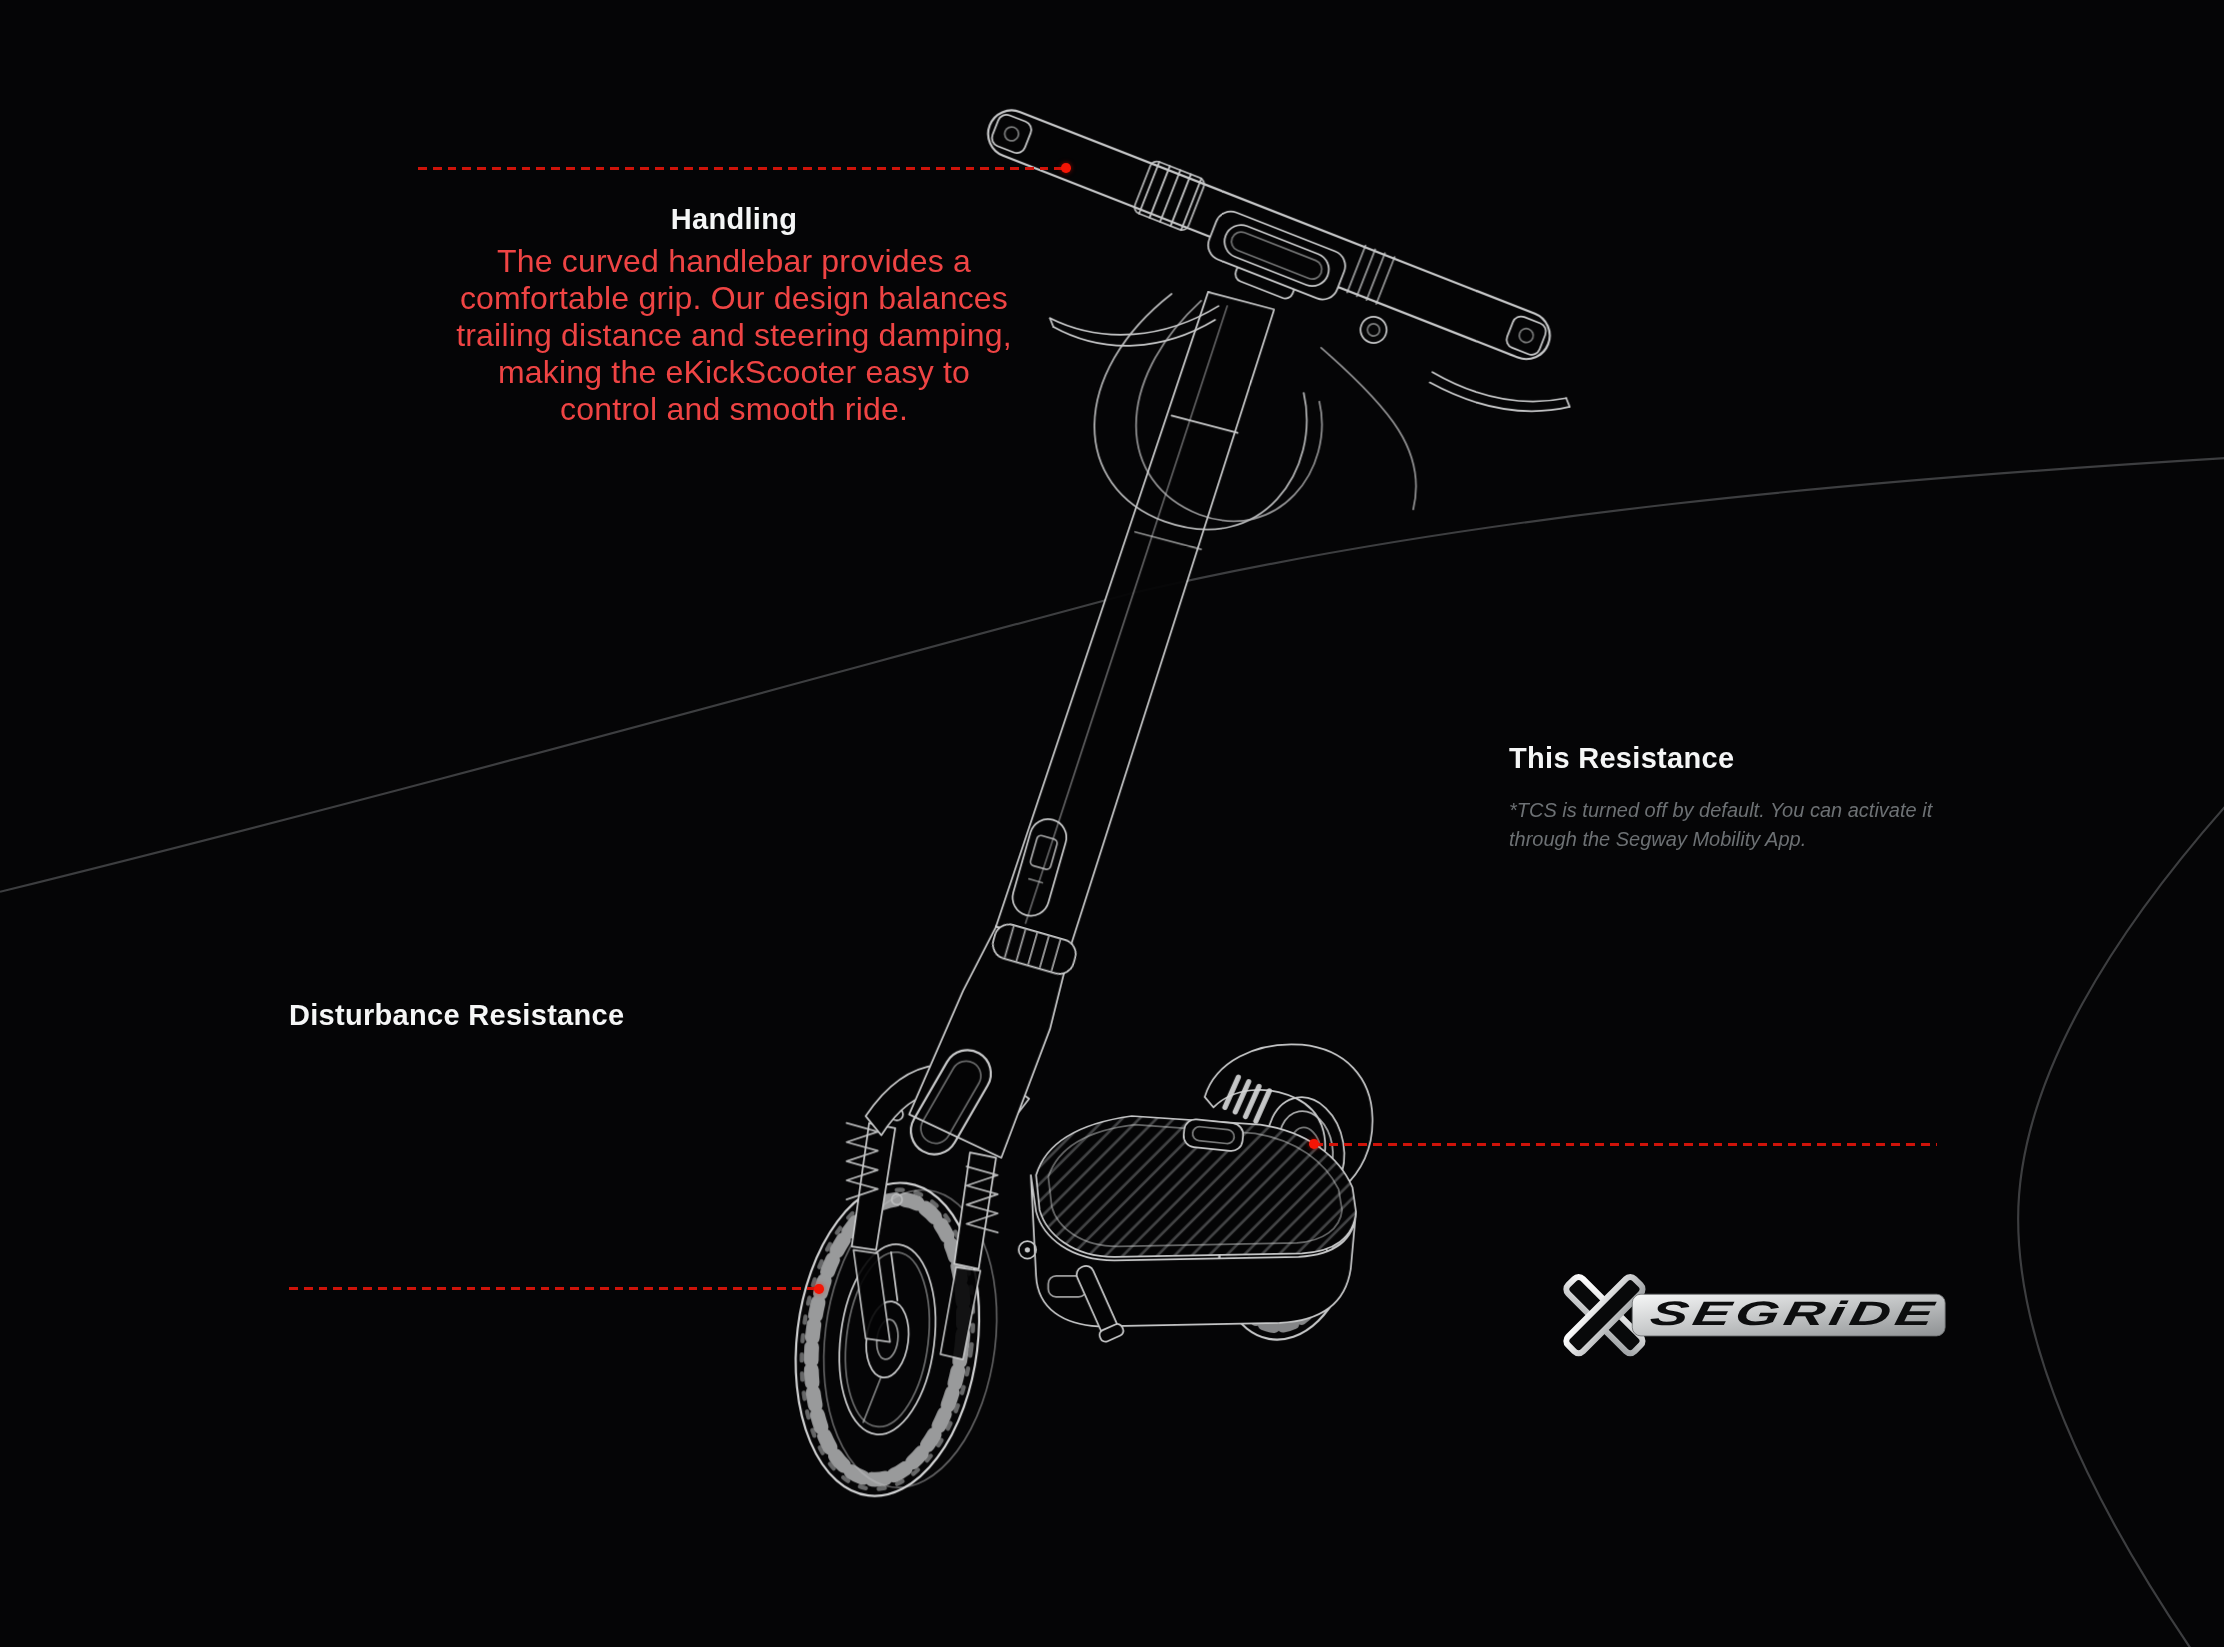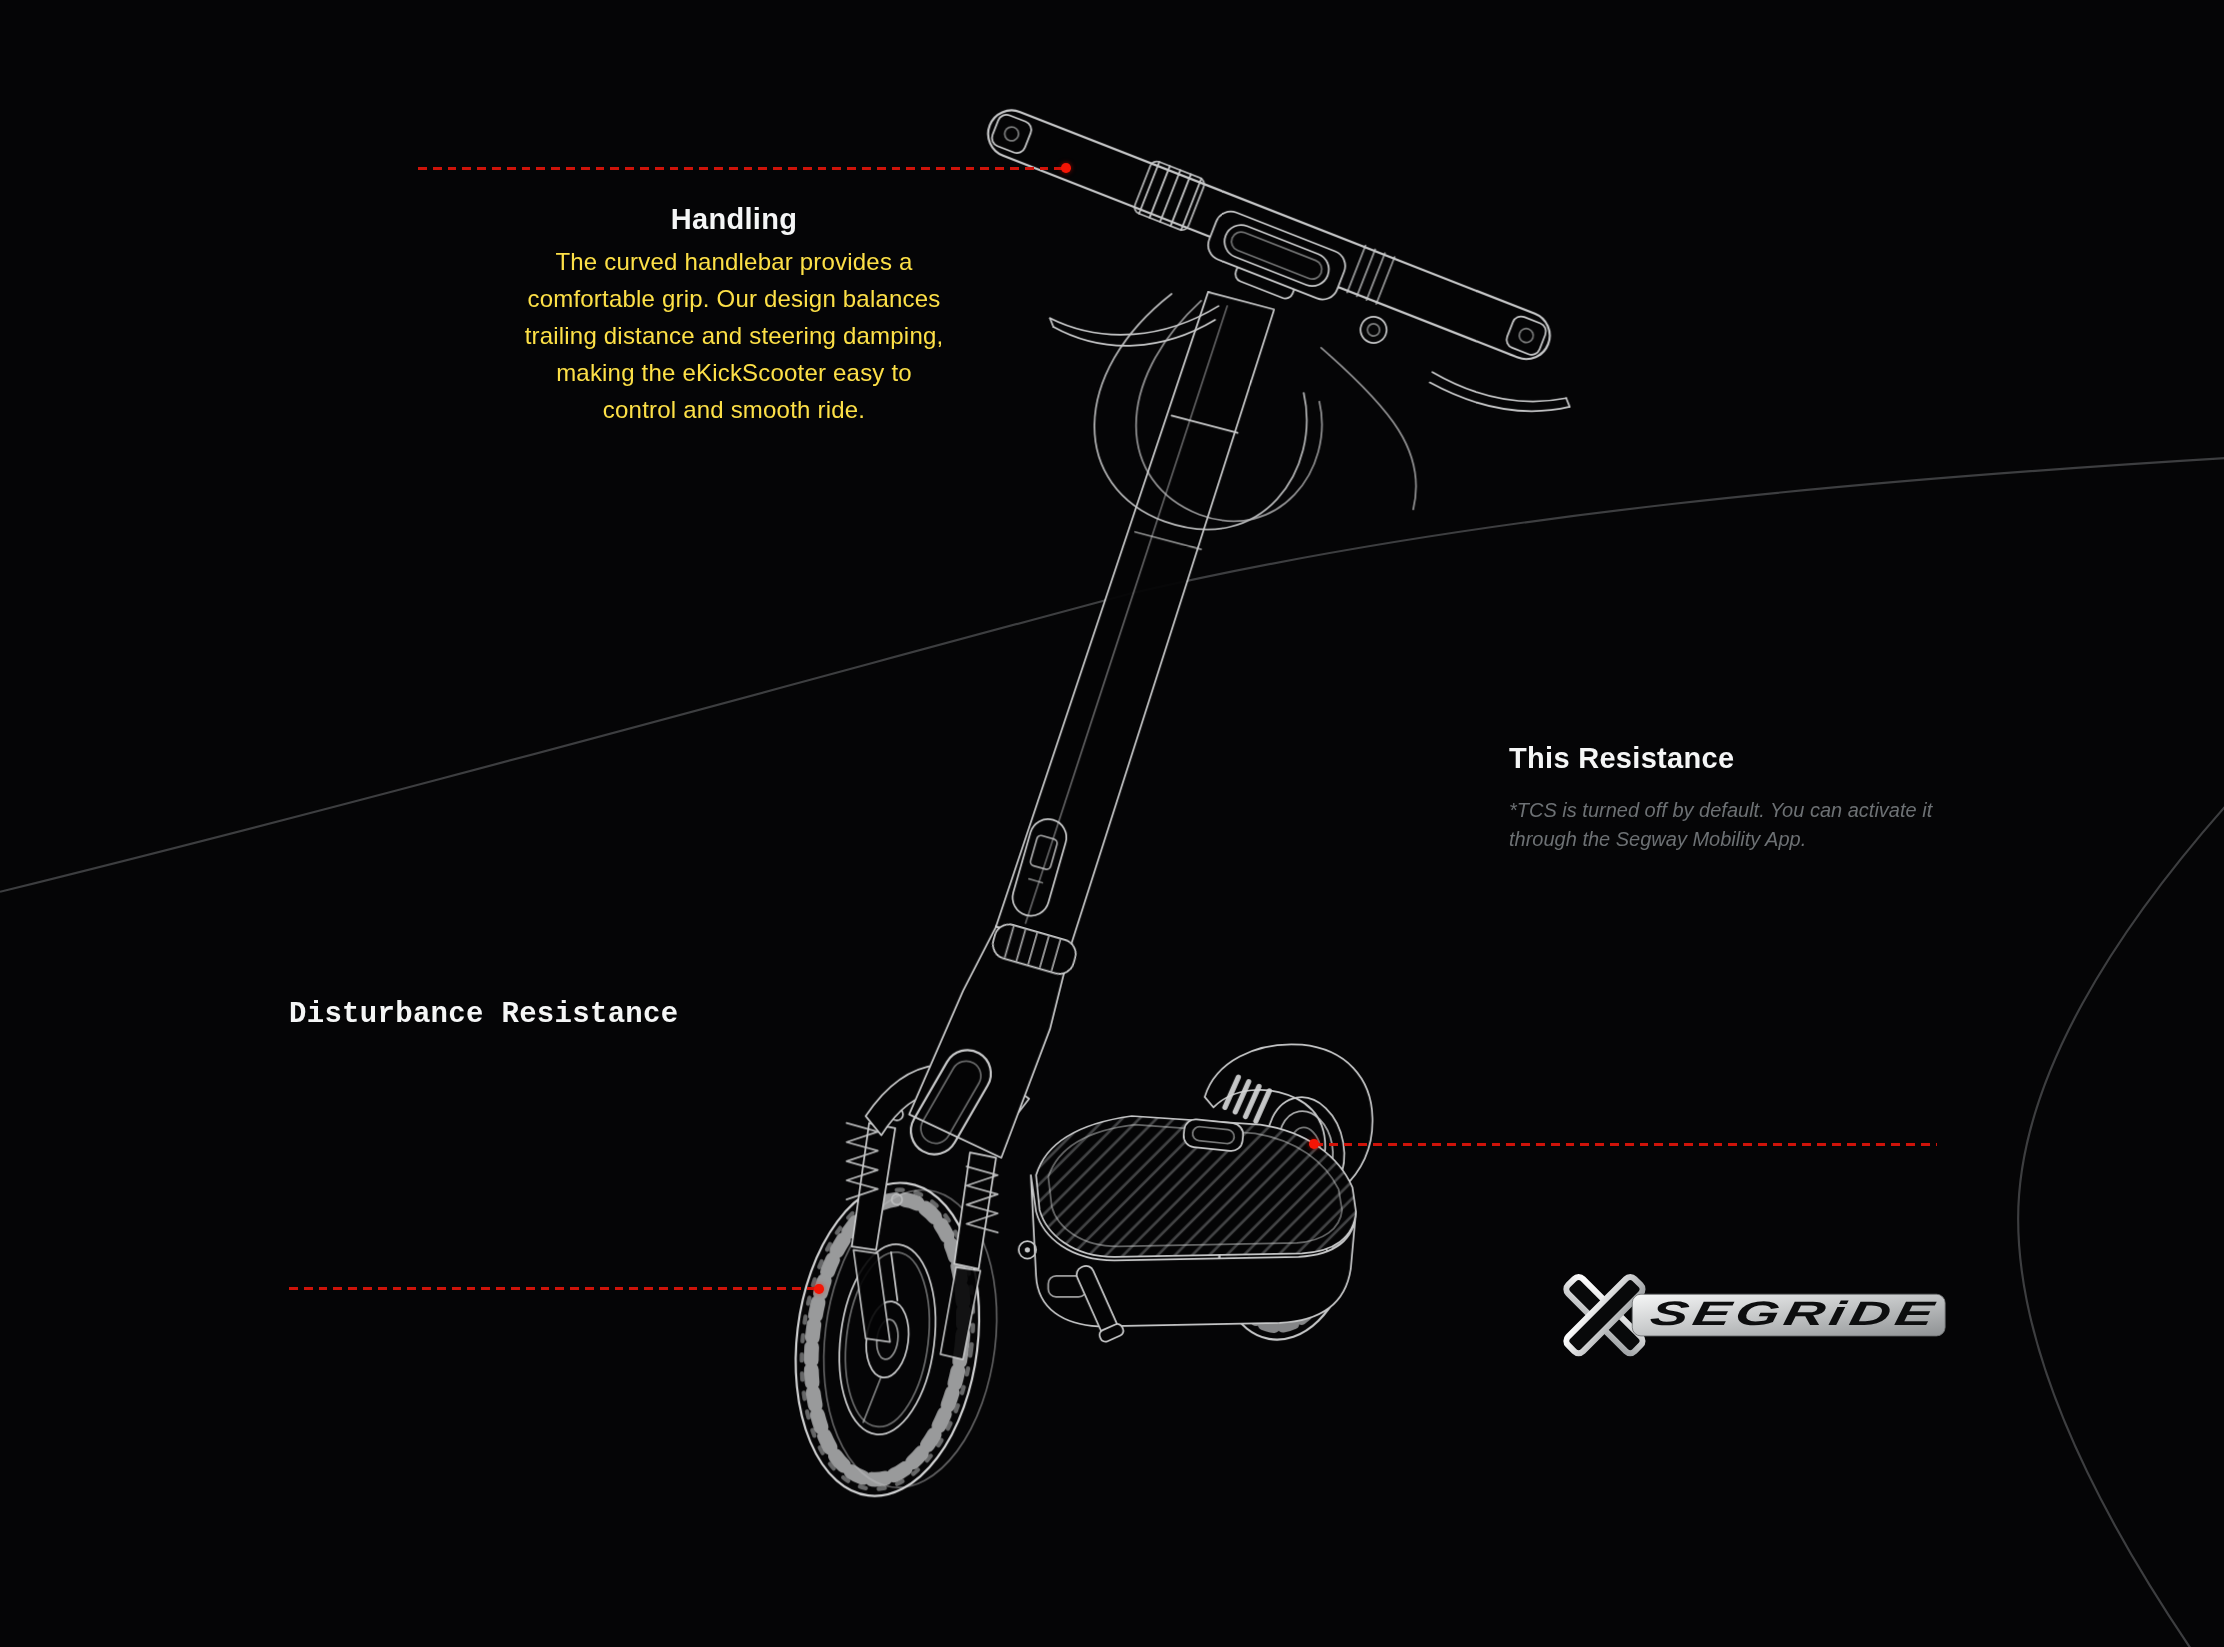--- a/index.html
+++ b/index.html
@@ -10,29 +10,29 @@
     font-family: "Liberation Sans", sans-serif;
   }
   svg.scene { position: absolute; left: 0; top: 0; }
 
   .callout { position: absolute; width: 626px; }
   .callout-title {
     font-size: 29px; line-height: 38px; font-weight: 600;
     color: #f5f6f6; letter-spacing: 0.3px;
   }
   .callout-body {
-    margin-top: 5.2px; font-size: 24px; line-height: 37px; font-weight: 400;
-    color: #fde047; letter-spacing: 0.2px; white-space: pre-line;
+    margin-top: 5.2px; font-size: 32px; line-height: 37px; font-weight: 400;
+    color: #ef4444; letter-spacing: 0.2px; white-space: pre-line;
   }
   .callout-footnote {
     margin-top: 19px; font-size: 20px; line-height: 29px;
     color: #6d7174; white-space: pre-line; font-style: italic;
   }
   #callout-handling    { left: 421px;  top: 200px; text-align: center; }
-  #callout-disturbance { left: 289px;  top: 996px; font-family: Liberation Mono, monospace; }
+  #callout-disturbance { left: 289px;  top: 996px; }
   #callout-slip        { left: 1509px; top: 739px; }
 
   .leader-line {
     position: absolute; height: 2.6px;
     background: repeating-linear-gradient(90deg, #cf1309 0 8.7px, transparent 8.7px 14.8px);
   }
   #line-handling    { left: 418px;  top: 167px;  width: 648px; }
   #line-disturbance { left: 289px;  top: 1287px; width: 530px; }
   #line-slip        { left: 1314px; top: 1143px; width: 623px; }
 

